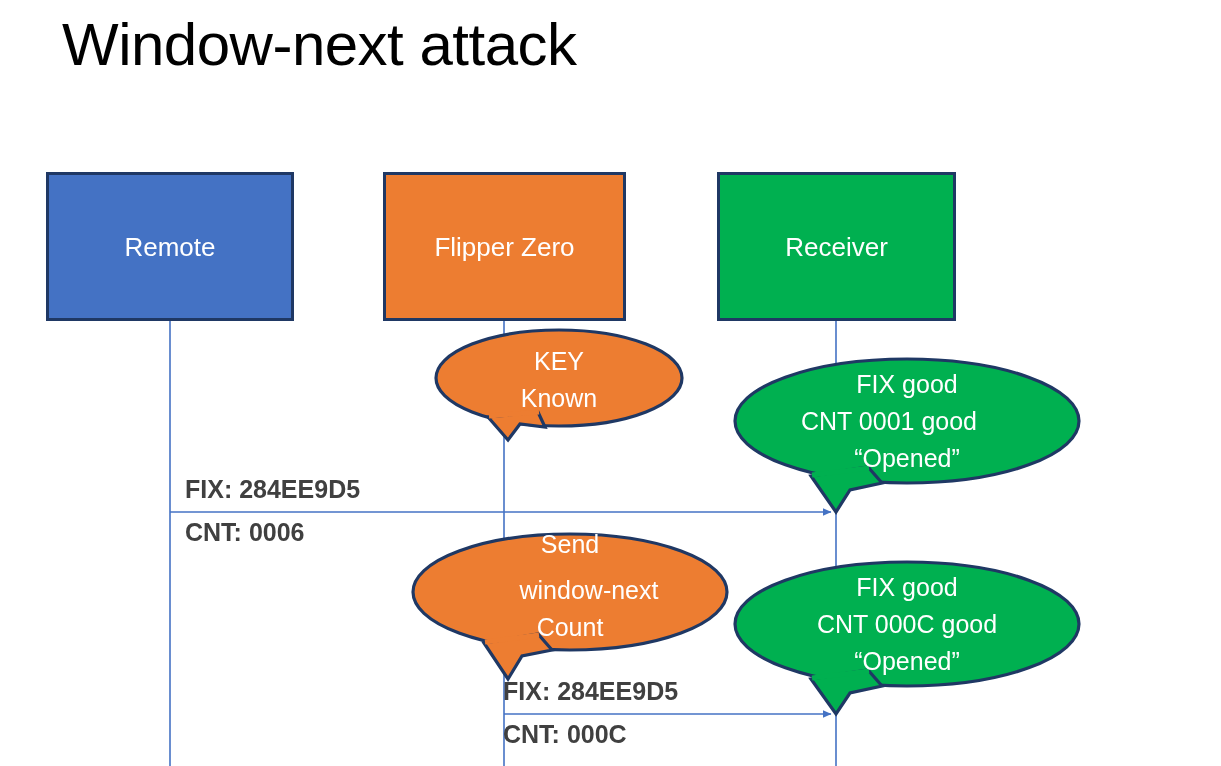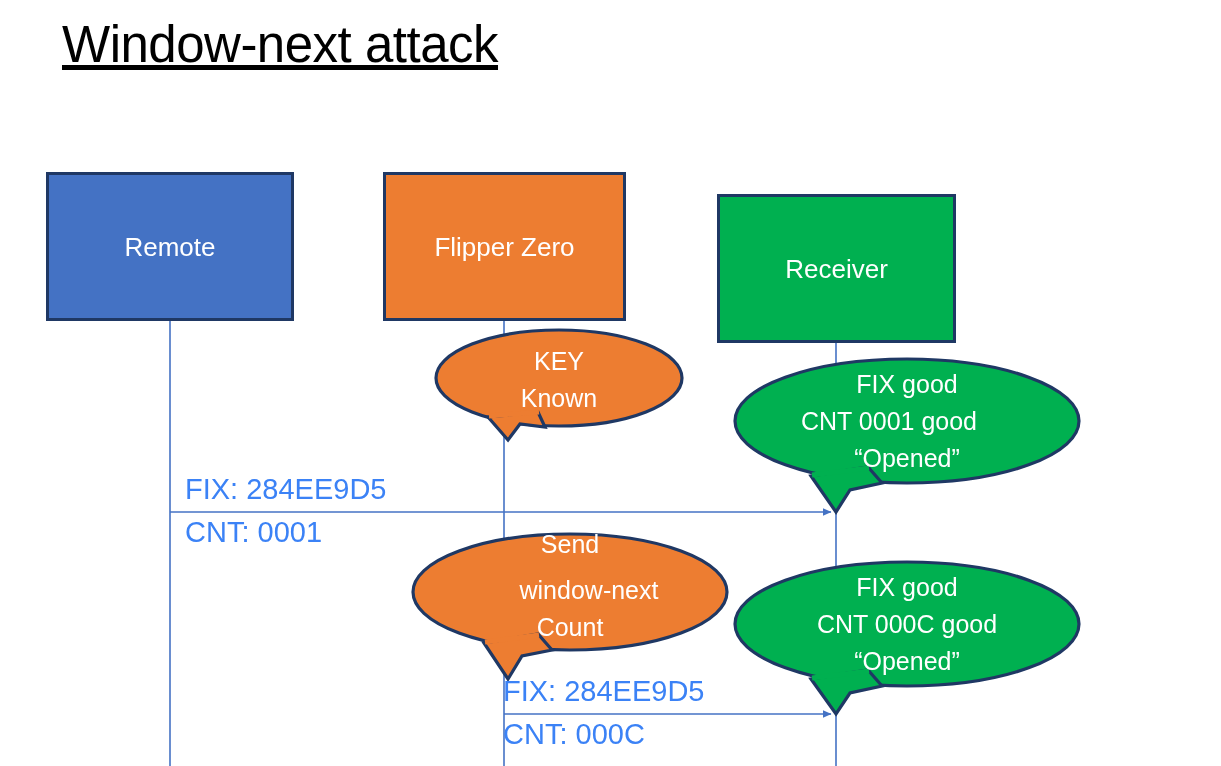--- a/index.html
+++ b/index.html
@@ -20,27 +20,26 @@
     inset: 0;
     width: 1221px;
     height: 766px;
   }
 
   
   #slide-title {
     position: absolute;
     left: 62px;
     top: 2px;
-    font-size: 51px;
+    font-size: 60px;
     line-height: 86px;
     font-weight: 400;
     color: #000000;
     letter-spacing: -0.5px;
     white-space: nowrap;
-    text-decoration: underline;
   }
 
   
   #diagram-svg {
     position: absolute;
     left: 0;
     top: 0;
     width: 1221px;
     height: 766px;
   }
@@ -58,40 +57,41 @@
     color: #ffffff;
     font-size: 26px;
     line-height: 30px;
     font-weight: 400;
     text-align: center;
     white-space: nowrap;
   }
 
   #actor-remote  { left: 46px;  top: 172px; width: 248px; height: 149px; }
   #actor-flipper { left: 383px; top: 172px; width: 243px; height: 149px; }
-  #actor-receiver{ left: 717px; top: 172px; width: 239px; height: 149px; margin-top: 22px; }
+  #actor-receiver{ left: 717px; top: 172px; width: 239px; height: 149px; }
 
   
   .callout-text {
     position: absolute;
     color: #ffffff;
     font-size: 25px;
     line-height: 37px;
     text-align: center;
     white-space: nowrap;
     pointer-events: none;
   }
 
   
   .msg-label {
     position: absolute;
-    color: #3b82f6;
-    font-size: 29px;
+    color: #404040;
+    font-size: 25px;
     line-height: 30px;
     white-space: nowrap;
+    font-weight: bold;
   }
 </style>
 </head>
 <body>
 
 <div id="slide">
 
   <div id="slide-title">Window-next attack</div>
 
   <svg id="diagram-svg" viewBox="0 0 1221 766">
@@ -164,18 +164,18 @@
 
   <div class="callout-text" style="left:413px; top:526px; width:314px;">Send</div>
   <div class="callout-text" style="left:413px; top:572px; width:352px;">window-next</div>
   <div class="callout-text" style="left:413px; top:609px; width:314px;">Count</div>
 
   <div class="callout-text" style="left:735px; top:569px; width:344px;">FIX good</div>
   <div class="callout-text" style="left:735px; top:606px; width:344px;">CNT 000C good</div>
   <div class="callout-text" style="left:735px; top:643px; width:344px;">“Opened”</div>
 
   <div class="msg-label" style="left:185px; top:474px;">FIX: 284EE9D5</div>
-  <div class="msg-label" style="left:185px; top:517px;">CNT: 0001</div>
+  <div class="msg-label" style="left:185px; top:517px;">CNT: 0006</div>
 
   <div class="msg-label" style="left:503px; top:676px;">FIX: 284EE9D5</div>
   <div class="msg-label" style="left:503px; top:719px;">CNT: 000C</div>
 
 </div>
 
 </body></html>

